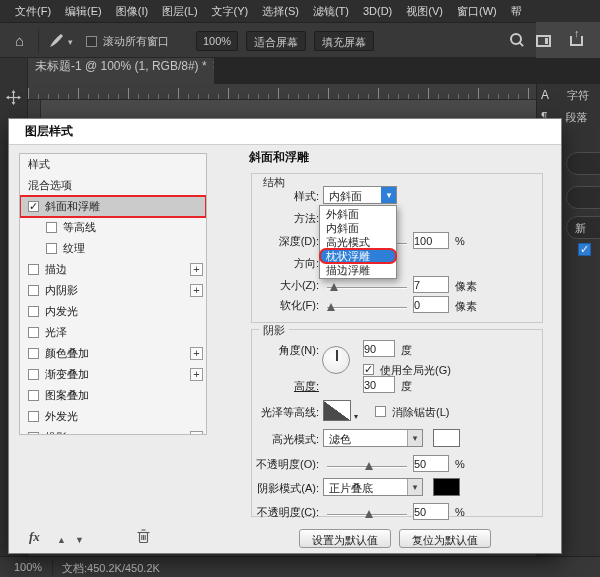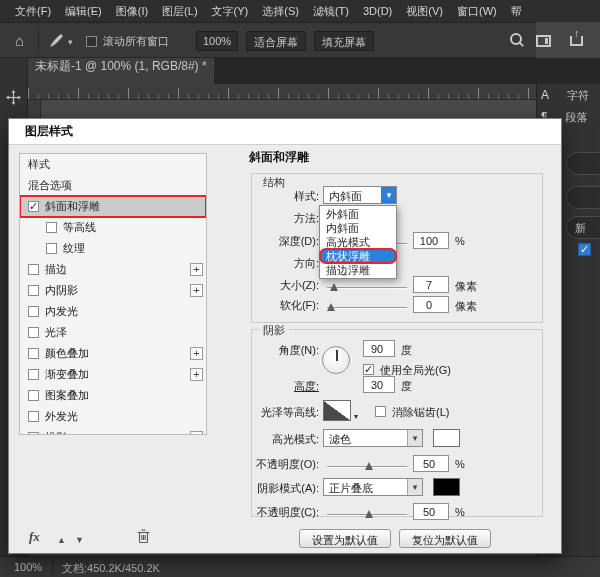--- a/index.html
+++ b/index.html
@@ -60,21 +60,21 @@
   .plus { position:absolute; right:3px; top:4px; width:13px; height:13px; border:1px solid #9a9a9a;
           background:#fbfbfb; color:#444; font-size:11px; line-height:11px; text-align:center; }
   .plus::before { content:"+"; }
 
   .fieldset { position:absolute; border:1px solid #c9c9c9; }
   .fs-label { position:absolute; background:#ececec; padding:0 4px; color:#333; }
   .lbl { position:absolute; width:98px; text-align:right; color:#222; }
   .hdr { position:absolute; font-weight:bold; font-size:12px; color:#111; }
 
   .valbox { position:absolute; height:17px; background:#fff; border:1px solid #8f8f8f;
-            text-align:center; padding:2px 4px 0 0; font-size:11px; }
+            text-align:left; padding:2px 4px 0 0; font-size:11px; }
   .unit { position:absolute; color:#222; }
   .track { position:absolute; height:2px; background:#9a9a9a; border-bottom:1px solid #fdfdfd; }
   .thumb { position:absolute; top:-4px; width:0; height:0; border-left:4px solid transparent;
            border-right:4px solid transparent; border-bottom:8px solid #5d5d5d; }
 
   .combo { position:absolute; height:18px; background:#fff; border:1px solid #8a8a8a; padding:2px 16px 0 5px; }
   .combo .arr { position:absolute; right:0; top:0; bottom:0; width:15px; background:#e2e2e2;
                 border-left:1px solid #a5a5a5; text-align:center; color:#444; }
   .combo .arr::before { content:"▾"; font-size:9px; position:relative; top:1px; }
   .combo.open .arr { background:#2e7fd8; border-left-color:#2e7fd8; color:#fff; }

